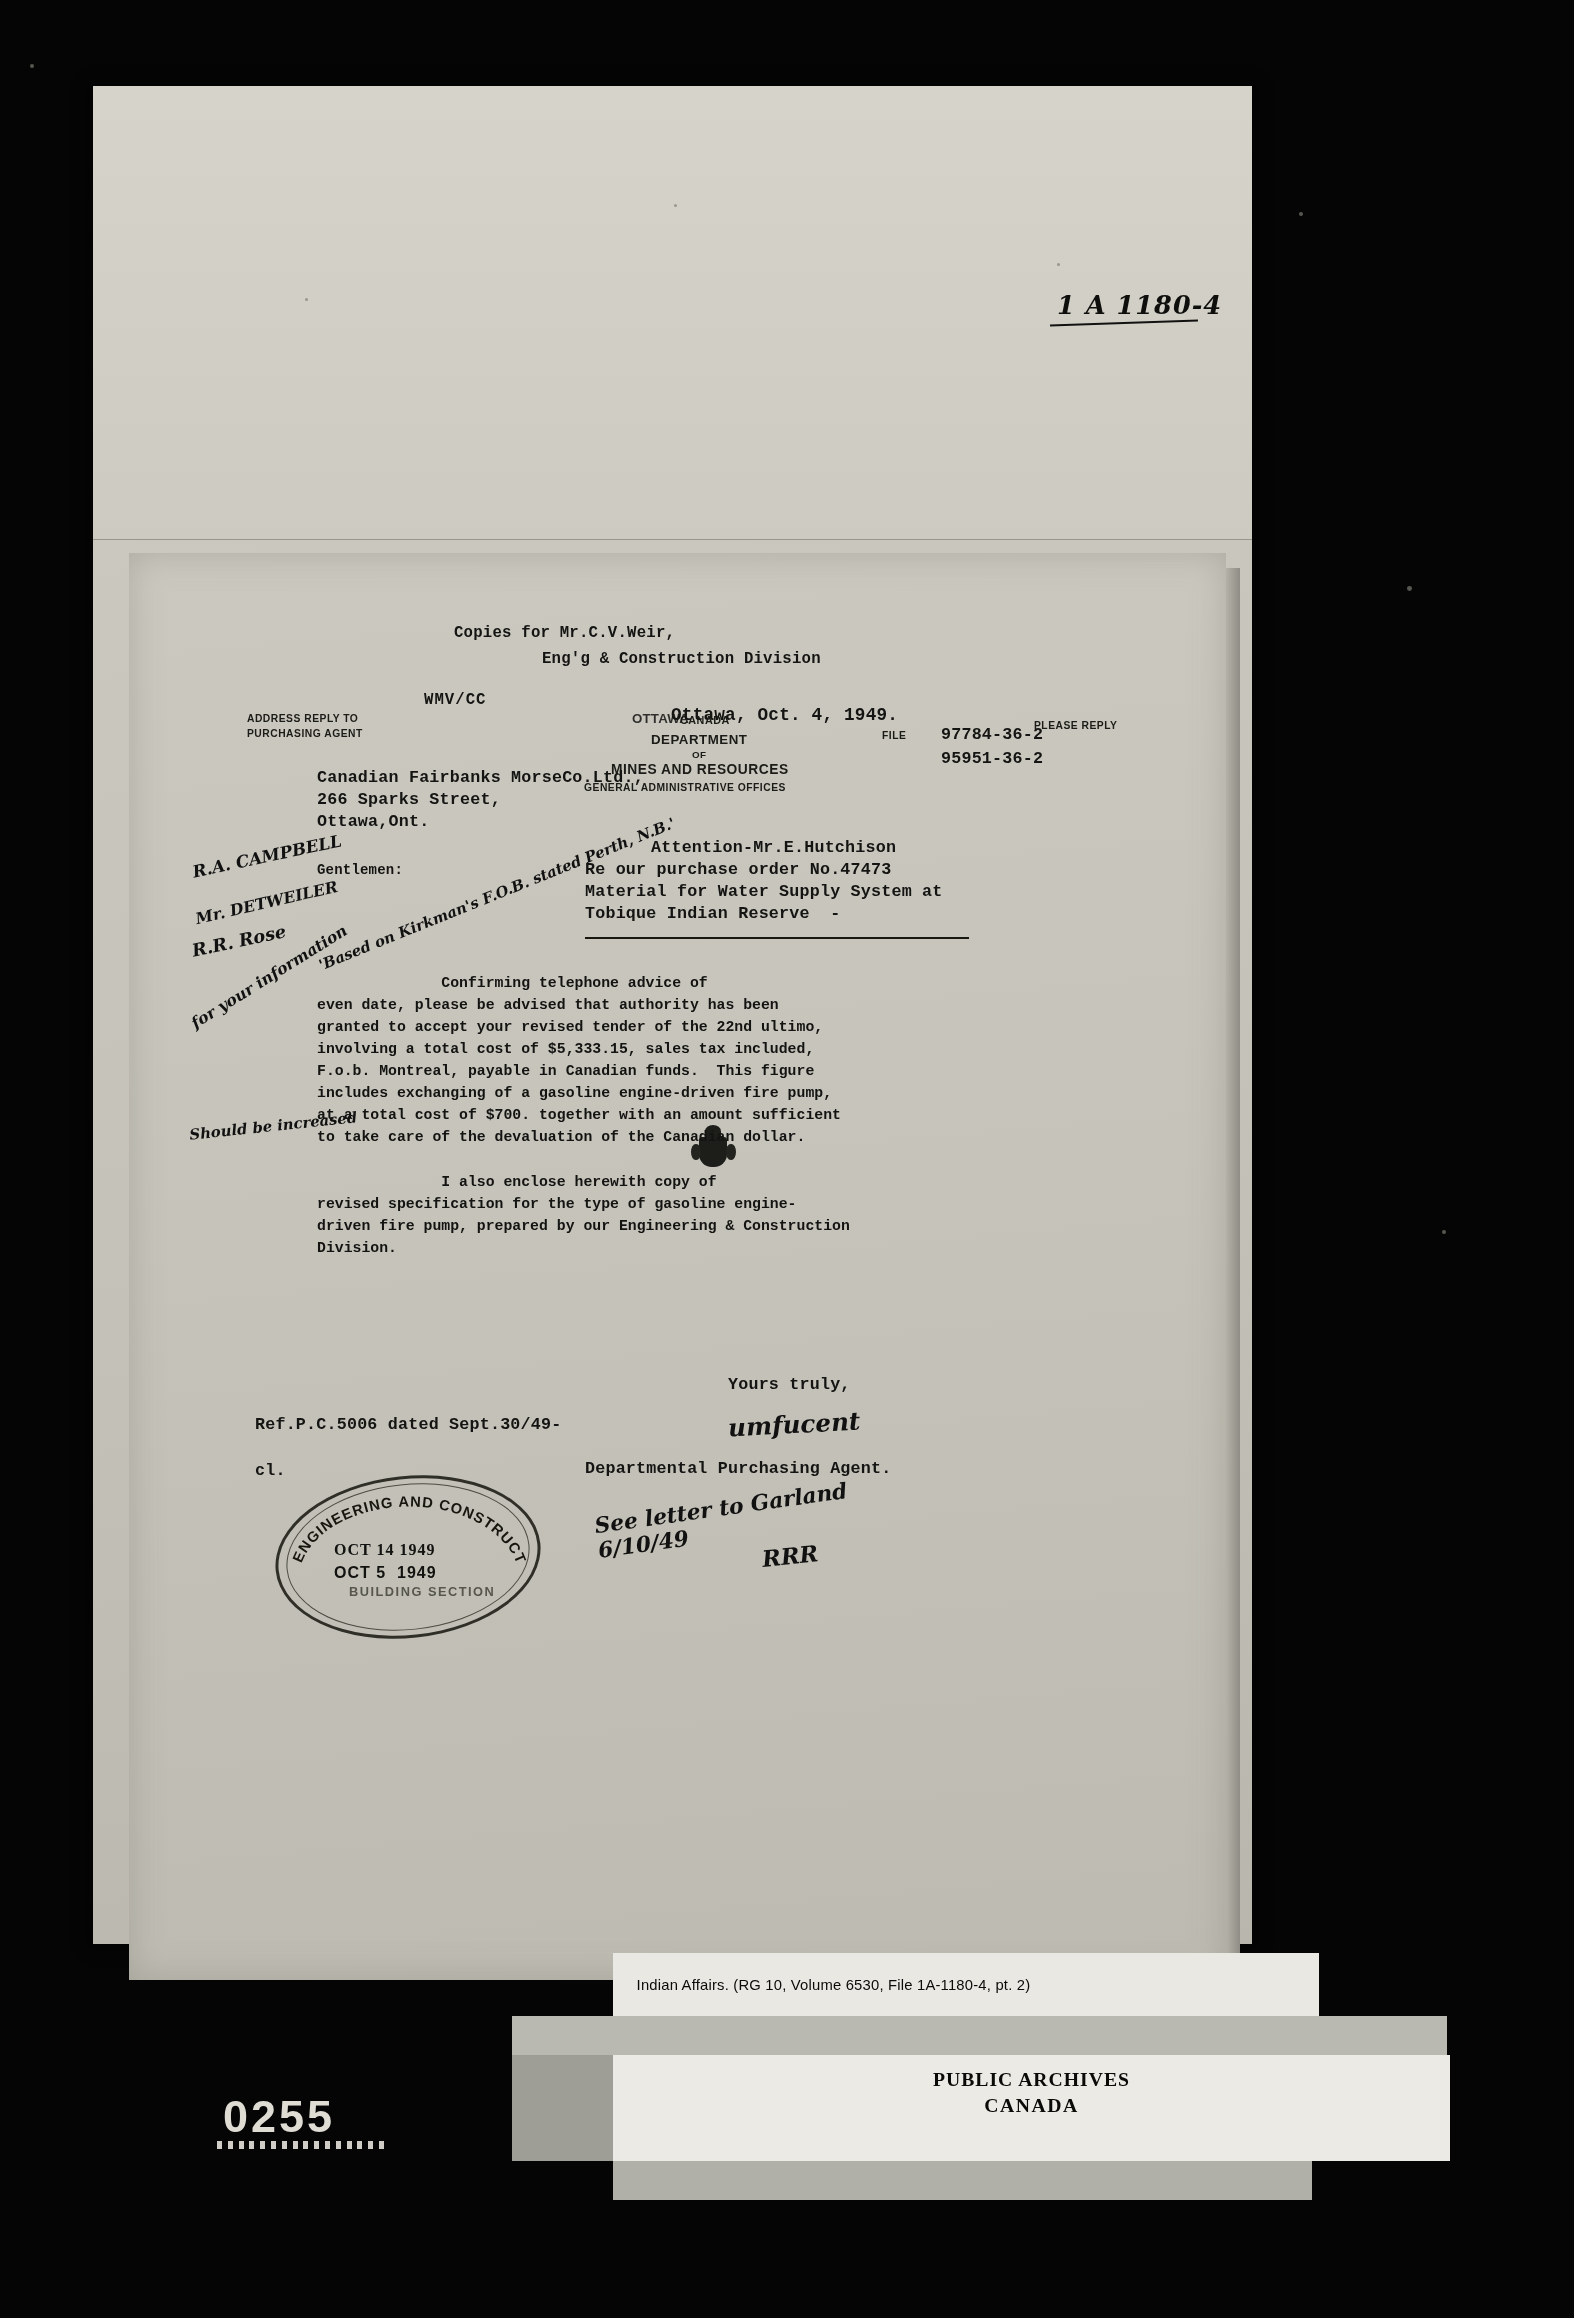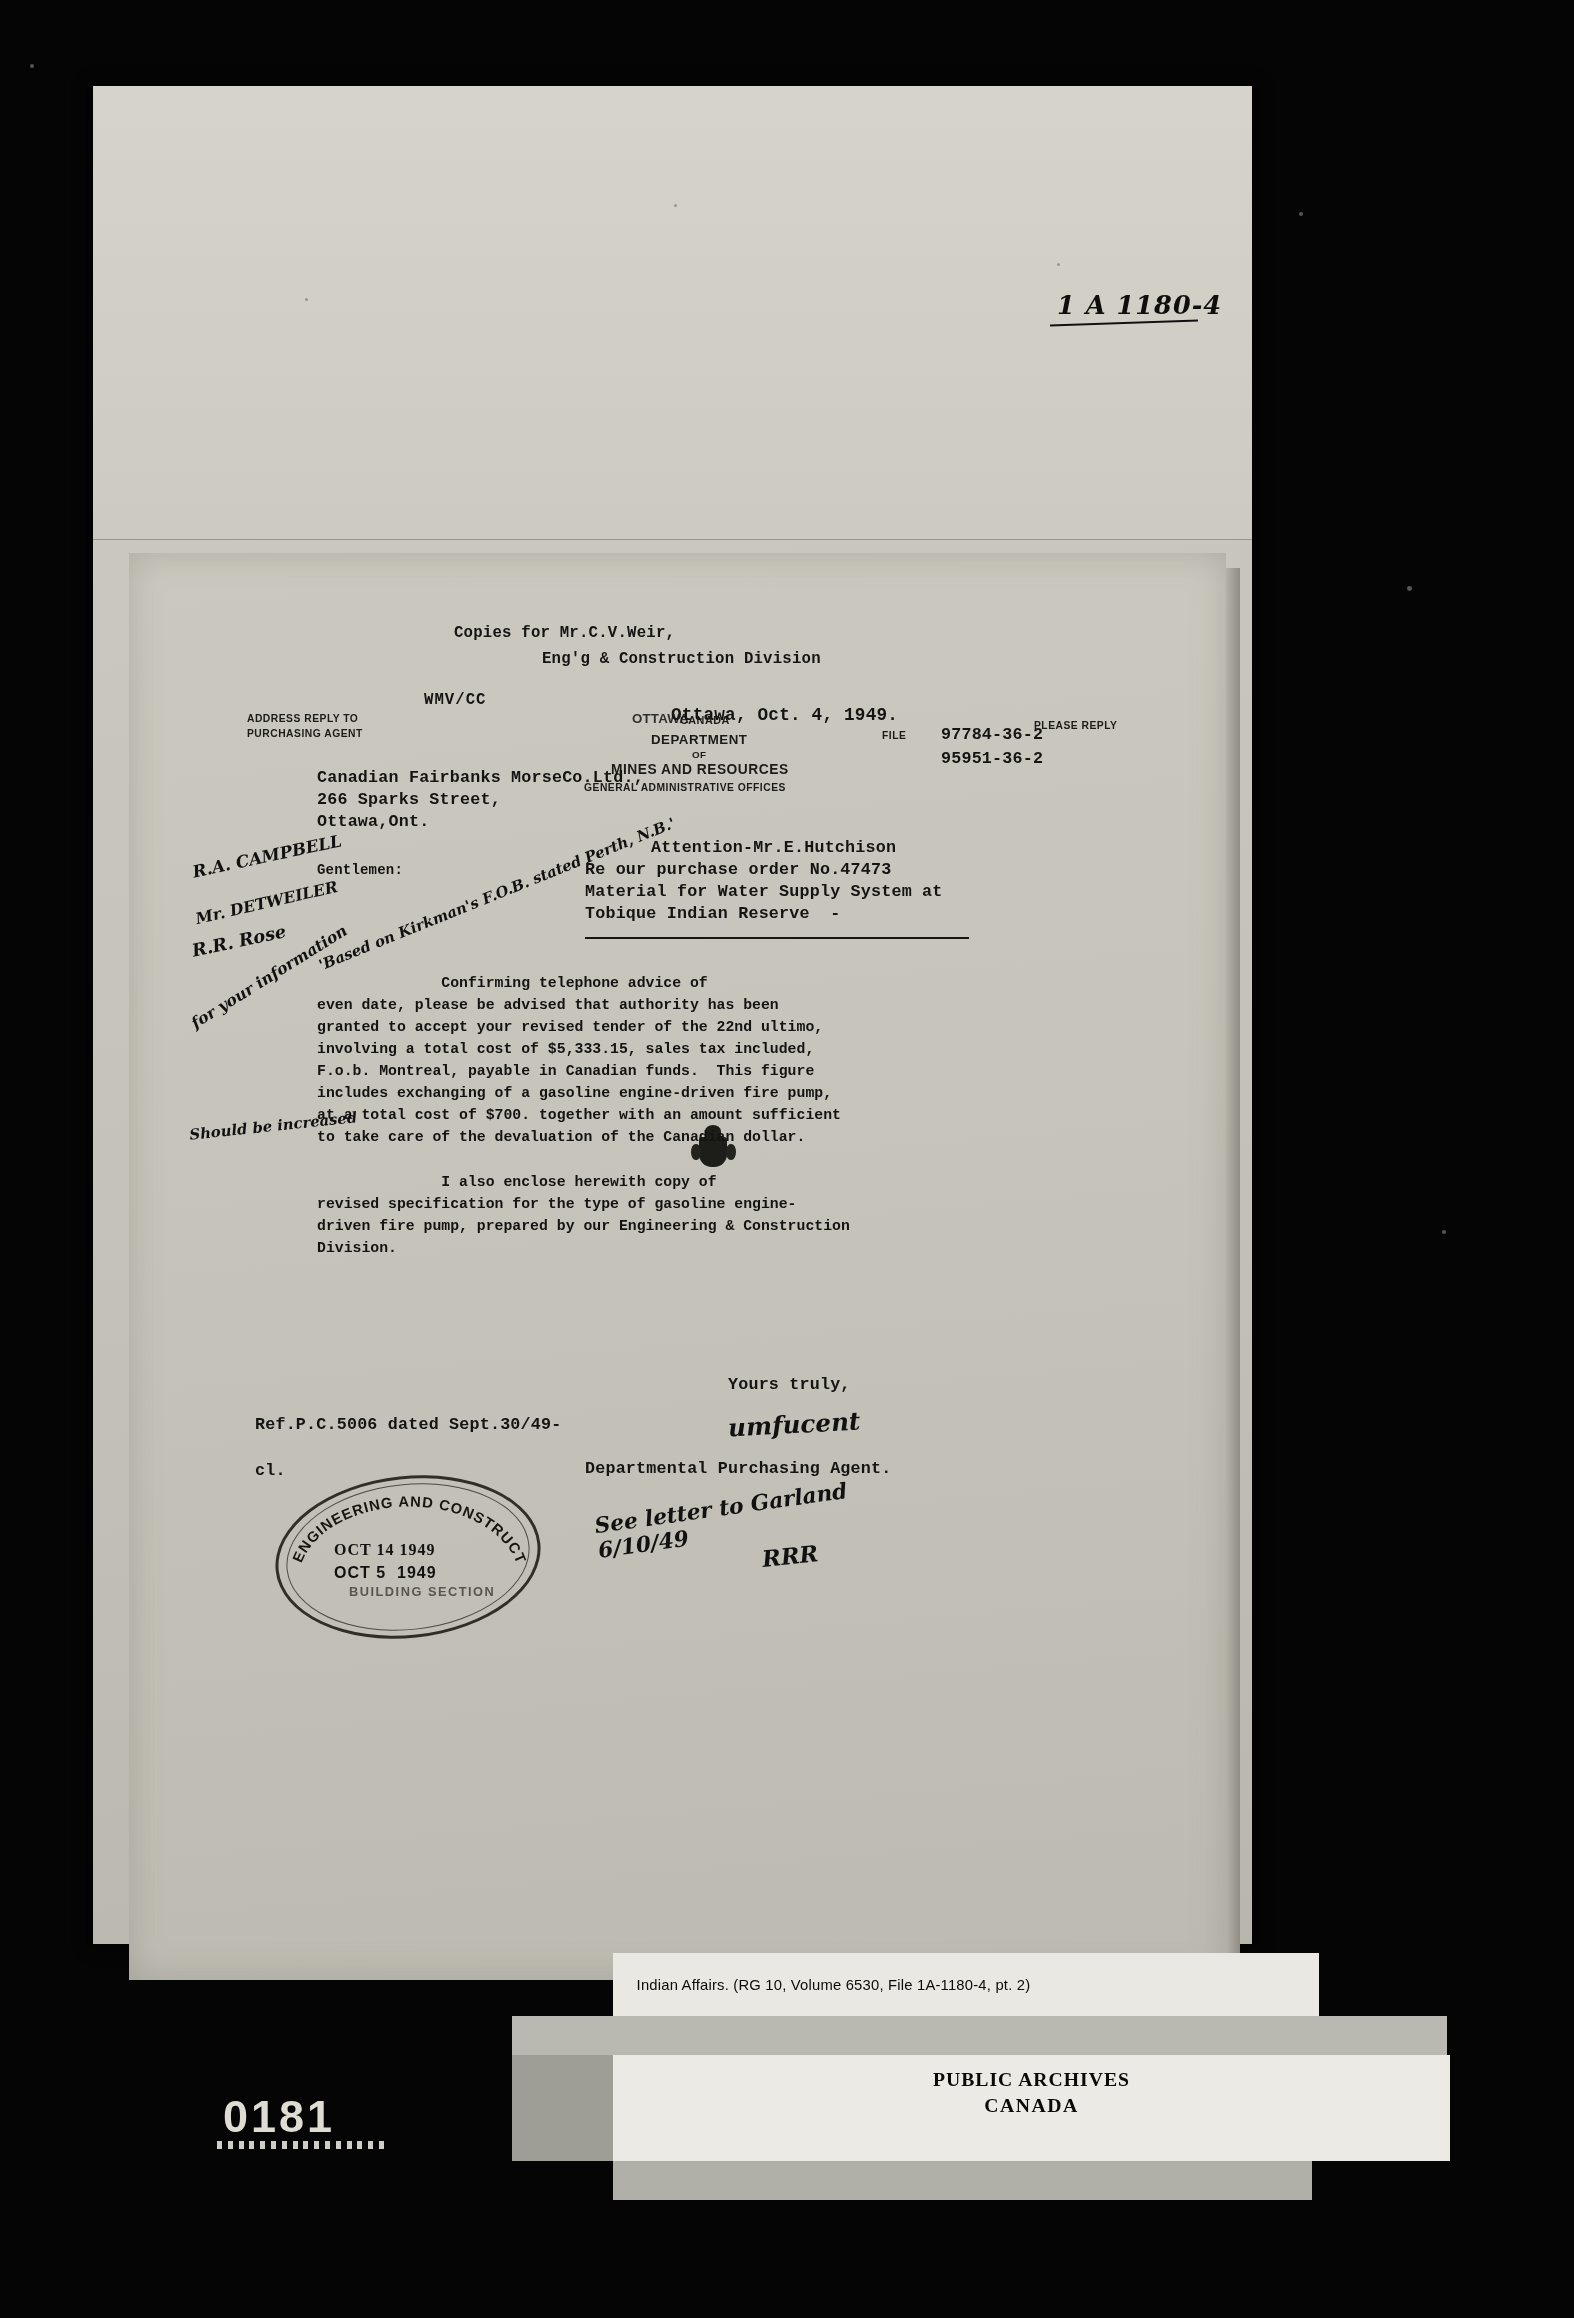--- a/index.html
+++ b/index.html
@@ -428,15 +428,15 @@
   <span>Indian Affairs. (RG 10, Volume 6530, File 1A-1180-4, pt. 2)</span>
 </div>
 
 <div id="caption-main">
   <div class="l1">PUBLIC ARCHIVES</div>
   <div class="l3">CANADA</div>
 </div>
 
 <div id="caption-foot"></div>
 
-<div id="frame-number">0181</div>
+<div id="frame-number">0255</div>
 <div id="frame-ticks"></div>
 
 
 </body></html>

